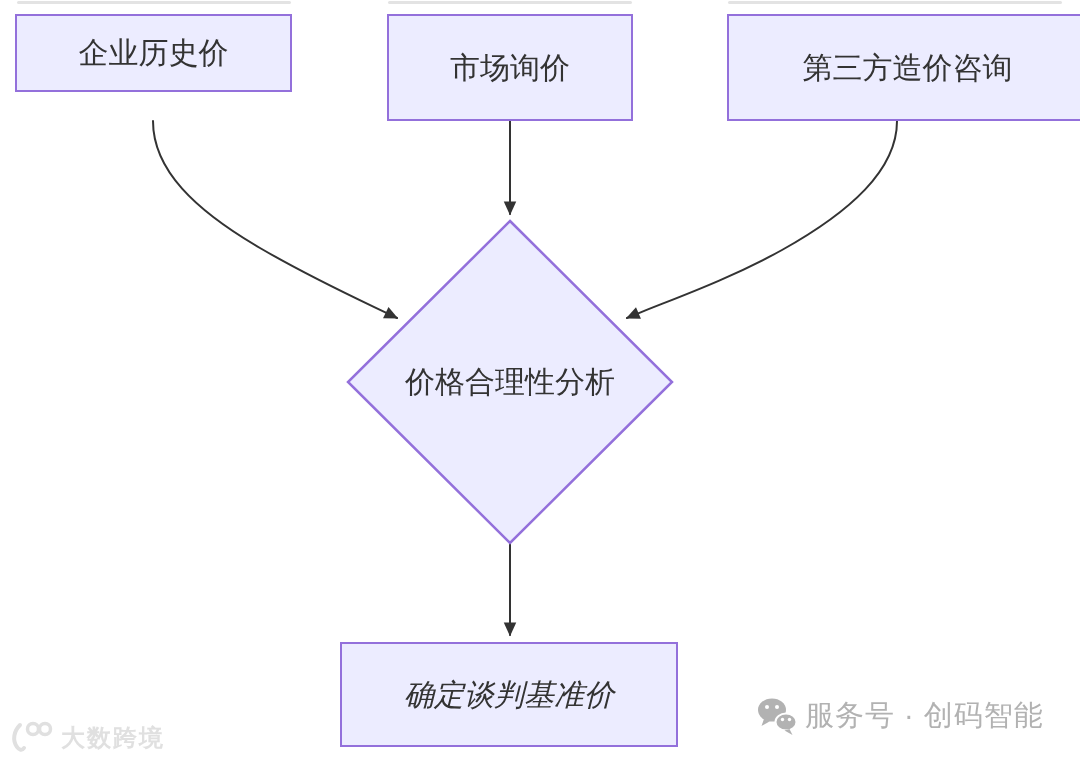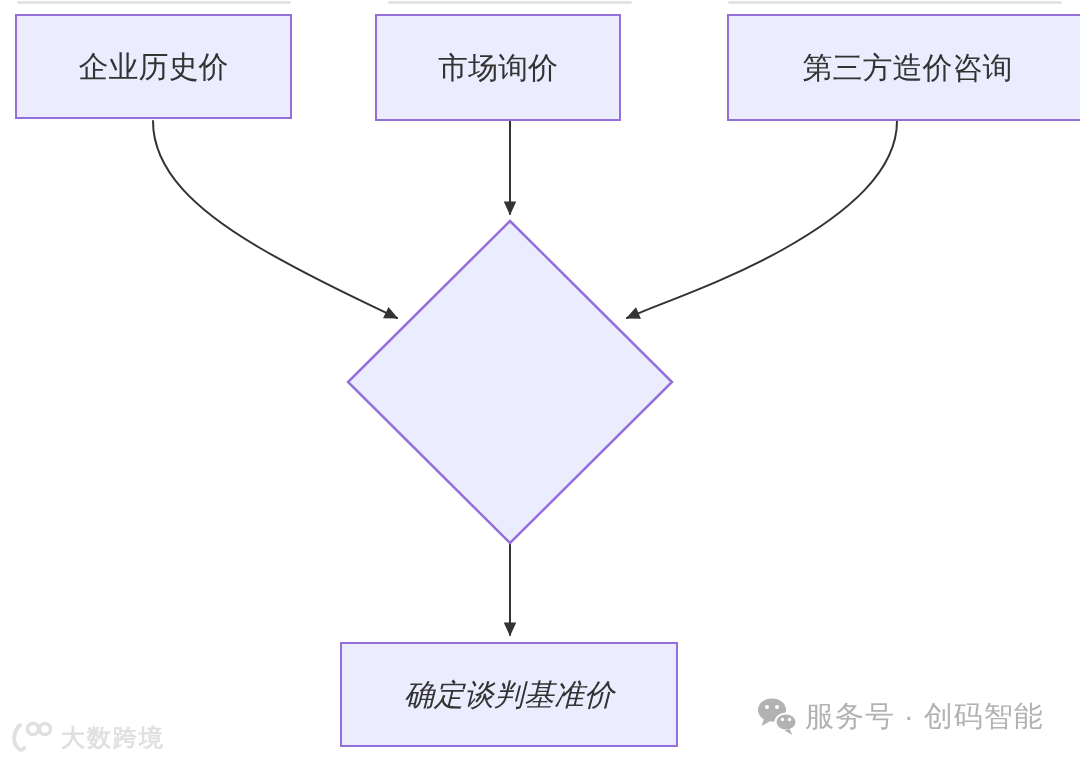--- a/index.html
+++ b/index.html
@@ -30,22 +30,22 @@
     background: #ECECFF;
     border: 2.5px solid #9370DB;
     display: flex;
     align-items: center;
     justify-content: center;
     color: #333333;
     font-size: 30px;
     line-height: 1.2;
     white-space: nowrap;
   }
-  .node-source-1 { left: 15px;  top: 14px;  width: 277px; height: 105px; }
-  .node-source-2 { left: 375px; top: 14px;  width: 246px; height: 107px; }
+  .node-source-1 { left: 15px;  top: 14px;  width: 277px; height: 78px; }
+  .node-source-2 { left: 387px; top: 14px;  width: 246px; height: 107px; }
   .node-source-3 { left: 727px; top: 14px;  width: 361px; height: 107px; }
   .node-result   { left: 340px; top: 642px; width: 338px; height: 105px; font-style: italic; }
   .diamond-label {
     position: absolute;
     left: 360px; top: 361px;
     width: 300px;
     text-align: center;
     color: #333333;
     font-size: 30px;
     line-height: 42px;
@@ -59,21 +59,21 @@
     gap: 7px;
     color: #e0e0e0;
     font-size: 24px;
     font-weight: bold;
     letter-spacing: 2px;
   }
   .watermark-right {
     position: absolute;
     left: 756px; top: 696px;
     display: flex;
-    align-items: center;
+    align-items: flex-start;
     gap: 8px;
     color: #b2b2b2;
     font-size: 29px;
     letter-spacing: 1px;
   }
 </style>
 </head>
 <body>
 
 <div class="canvas">
@@ -103,20 +103,23 @@
   <div class="node node-source-1">
     <span>企业历史价</span>
   </div>
   <div class="node node-source-2">
     <span>市场询价</span>
   </div>
   <div class="node node-source-3">
     <span>第三方造价咨询</span>
   </div>
 
+  <div class="diamond-label">
+    <span>价格合理性分析</span>
+  </div>
 
   <div class="node node-result">
     <span>确定谈判基准价</span>
   </div>
 
   <div class="watermark-left">
     <svg width="44" height="36" viewBox="0 0 44 36">
       <path d="M10,7 C4,13 2,22 7,29 C9,32 12,33 14,30" fill="none" stroke="#e0e0e0" stroke-width="4" stroke-linecap="round"></path>
       <circle cx="23" cy="11" r="5.5" fill="none" stroke="#e0e0e0" stroke-width="3.5"></circle>
       <circle cx="35" cy="11" r="5.5" fill="none" stroke="#e0e0e0" stroke-width="3.5"></circle>

